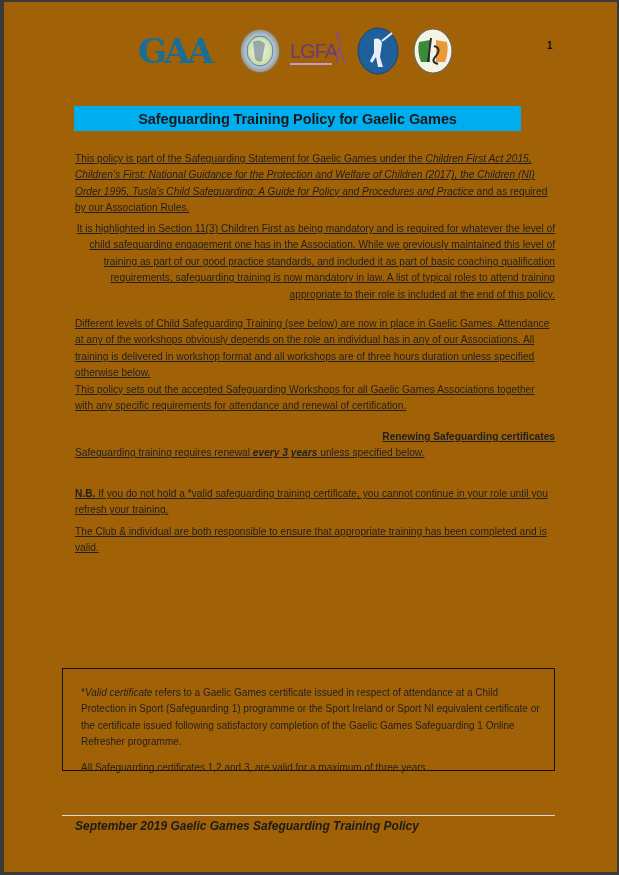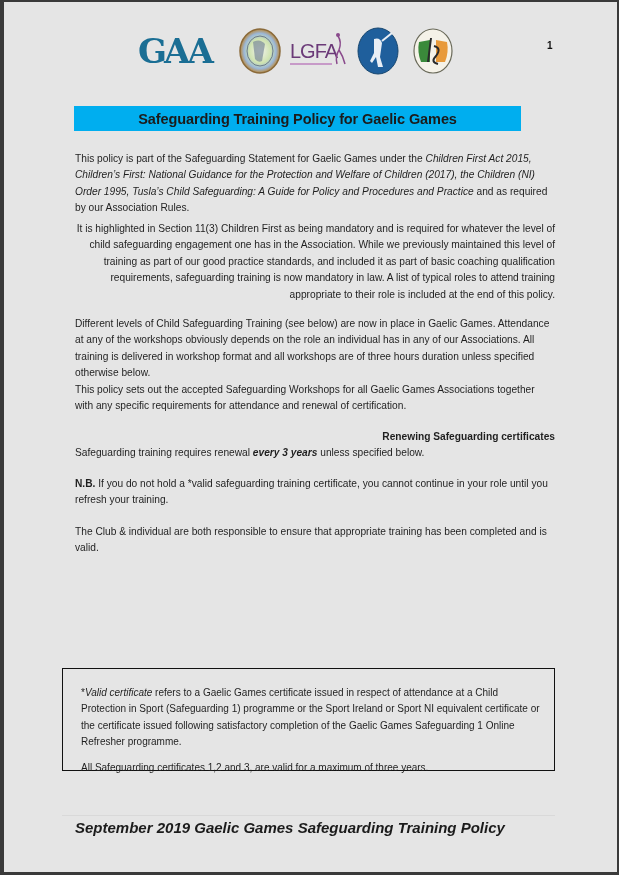--- a/index.html
+++ b/index.html
@@ -13,21 +13,21 @@
       position: relative;
       overflow: hidden;
       font-family: "Liberation Sans", sans-serif;
     }
     .page {
       position: absolute;
       left: 4px;
       top: 2px;
       width: 613px;
       height: 870px;
-      background: #e5e5e5;
+      background: #a16207;
       color: #1c1c1c;
     }
     .logos {
       position: absolute;
       left: 134px;
       top: 24px;
       width: 320px;
       height: 50px;
     }
     .logo { position: absolute; }
@@ -57,27 +57,28 @@
       color: #1b1b1b;
       letter-spacing: -0.1px;
     }
     .body-text {
       position: absolute;
       left: 71px;
       width: 480px;
       font-size: 10.2px;
       line-height: 16.4px;
       color: #1f1f1f;
+      text-decoration: underline;
     }
     .body-text p { margin: 0; }
     .para1 { top: 149px; }
     .para2 { top: 219px; text-align: right; }
     .para3 { top: 314px; }
     .para4 { top: 427px; }
-    .para5 { top: 474px; }
+    .para5 { top: 484px; }
     .para6 { top: 522px; }
     .bold { font-weight: bold; text-align: right; }
     .italic { font-style: italic; }
     .cert-box {
       position: absolute;
       left: 58px;
       top: 666px;
       width: 493px;
       height: 103px;
       border: 1.5px solid #111;
@@ -99,21 +100,21 @@
       left: 58px;
       top: 813px;
       width: 493px;
       height: 1px;
       background: #d9d9d9;
     }
     .footer {
       position: absolute;
       left: 71px;
       top: 817px;
-      font-size: 15px;
+      font-size: 12px;
       font-weight: bold;
       font-style: italic;
       color: #1b1b1b;
     }
   </style>
 </head>
 <body>
 
 <div class="page">
 

